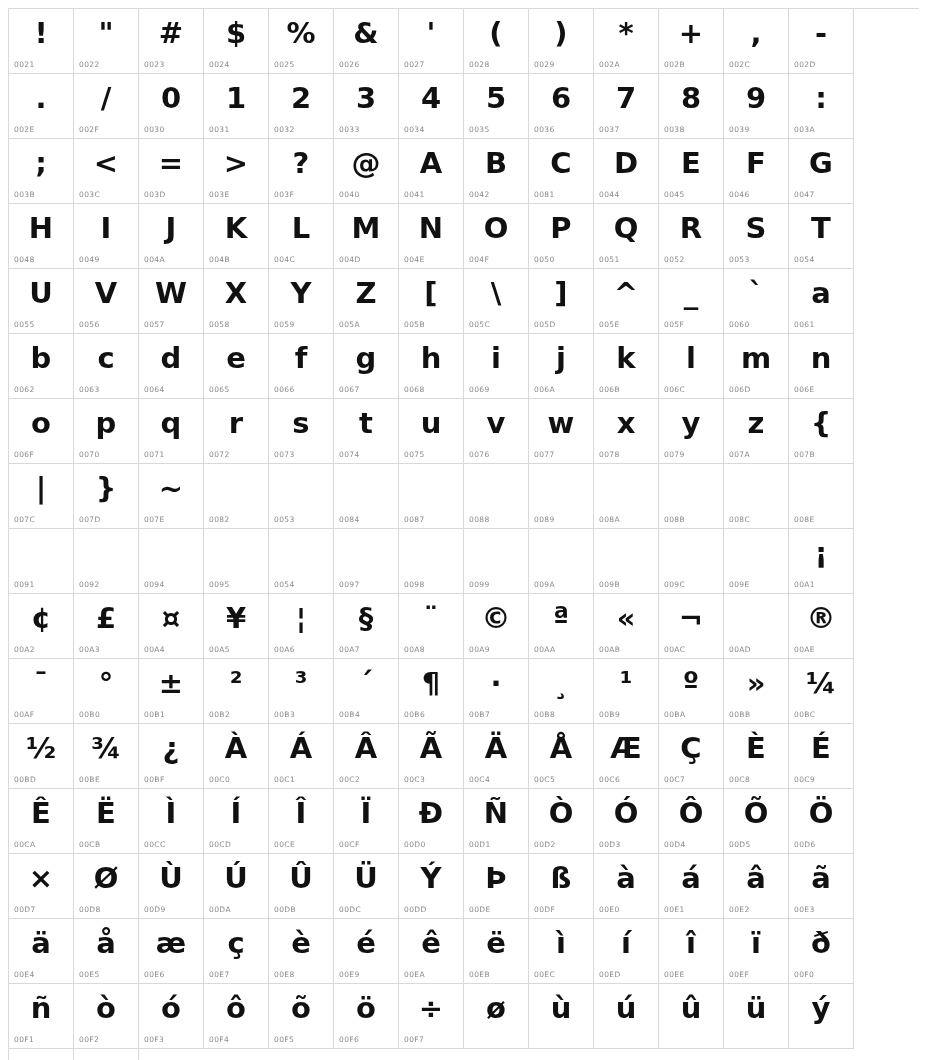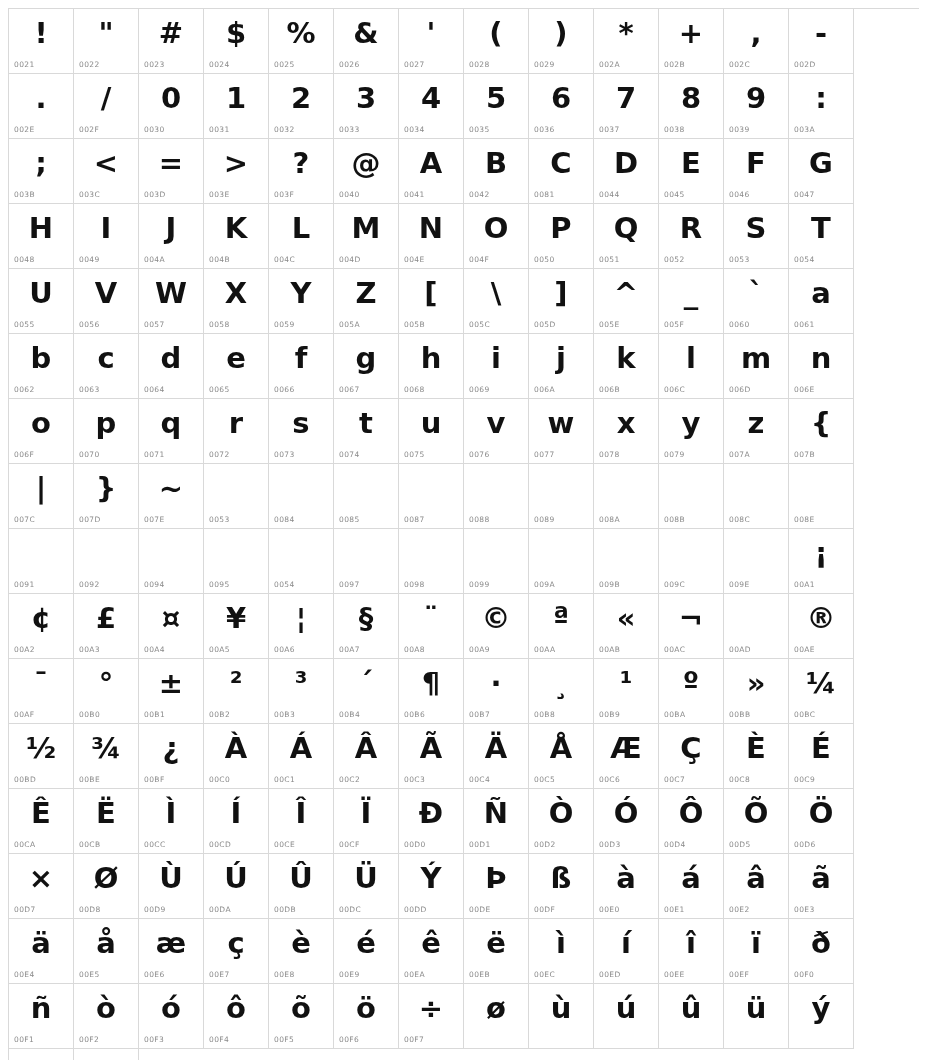--- a/index.html
+++ b/index.html
@@ -431,29 +431,29 @@
     <div class="cell">
       <div class="glyph">}</div>
       <div class="code">007D</div>
     </div>
     <div class="cell">
       <div class="glyph">~</div>
       <div class="code">007E</div>
     </div>
     <div class="cell empty">
       <div class="glyph"></div>
+      <div class="code">0082</div>
+    </div>
+    <div class="cell empty">
+      <div class="glyph"></div>
       <div class="code">0053</div>
     </div>
     <div class="cell empty">
       <div class="glyph"></div>
       <div class="code">0084</div>
-    </div>
-    <div class="cell empty">
-      <div class="glyph"></div>
-      <div class="code">0085</div>
     </div>
     <div class="cell empty">
       <div class="glyph"></div>
       <div class="code">0087</div>
     </div>
     <div class="cell empty">
       <div class="glyph"></div>
       <div class="code">0088</div>
     </div>
     <div class="cell empty">

